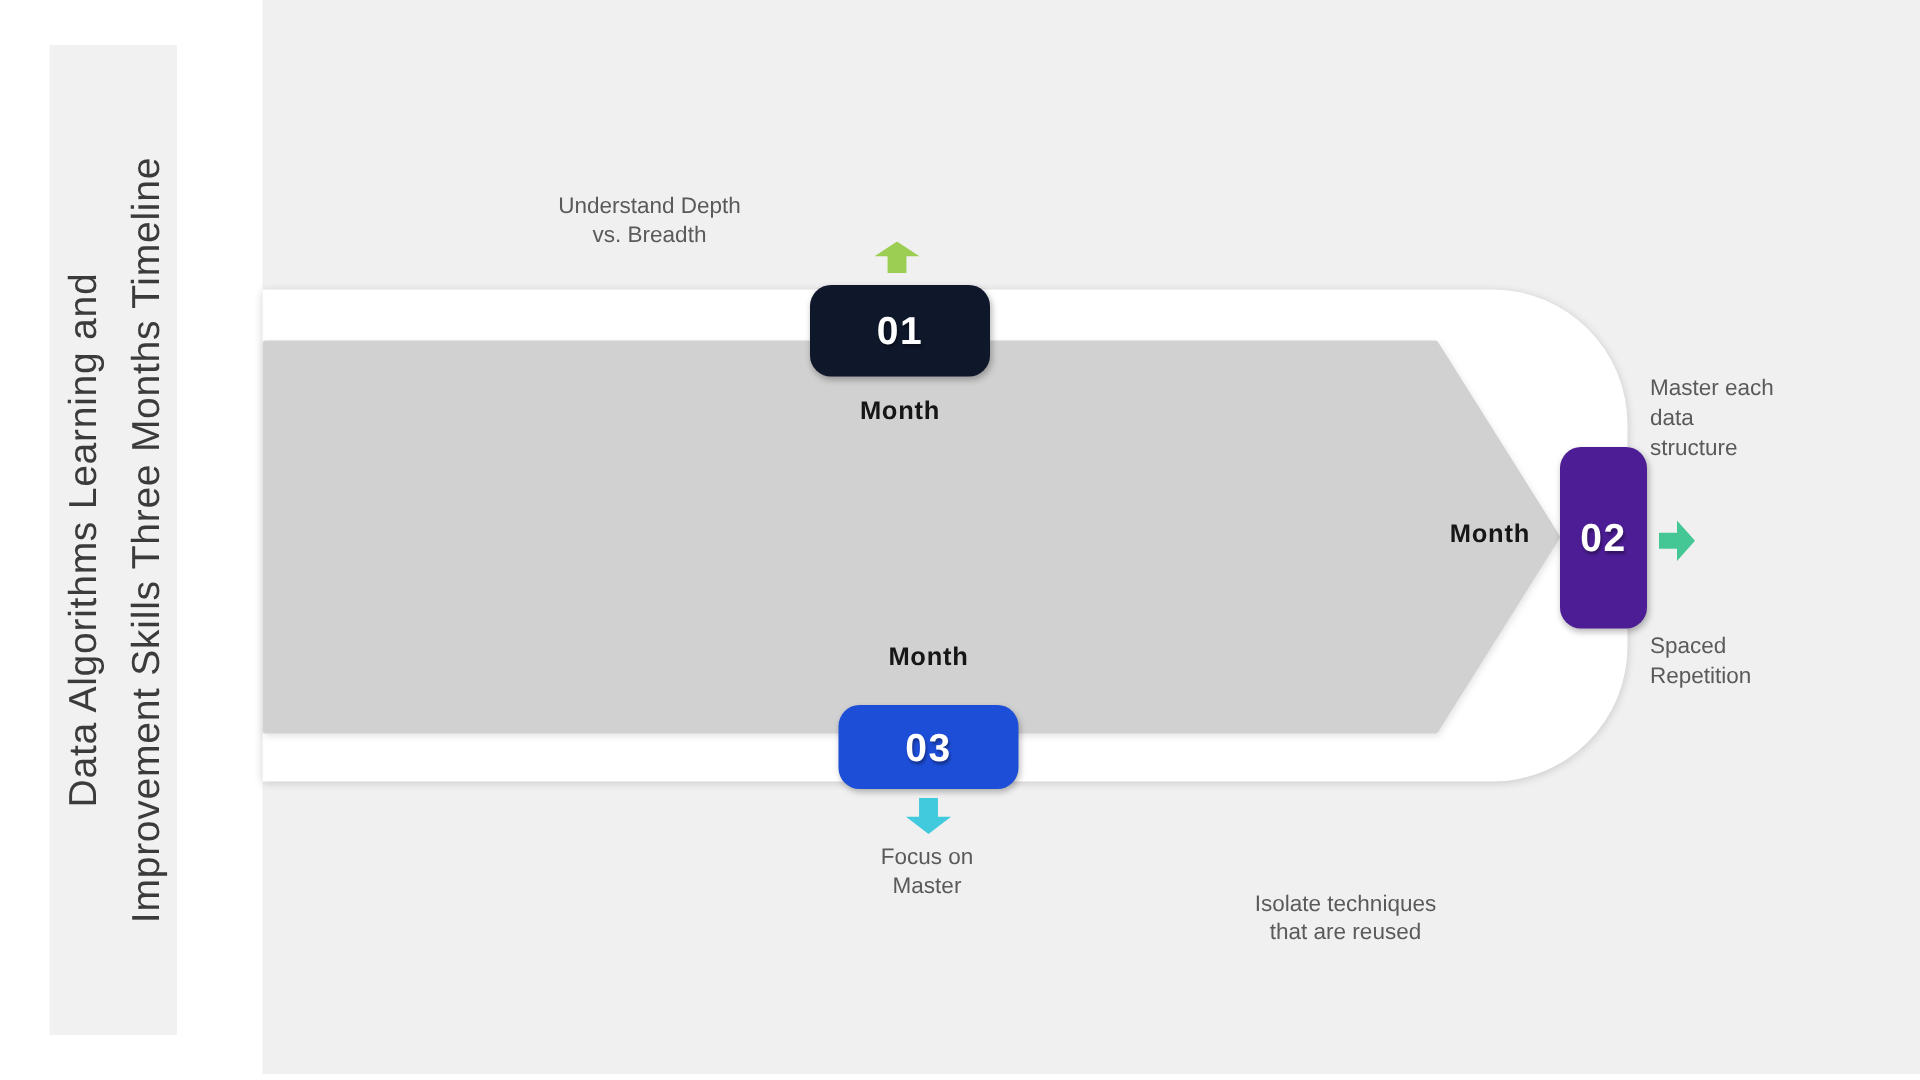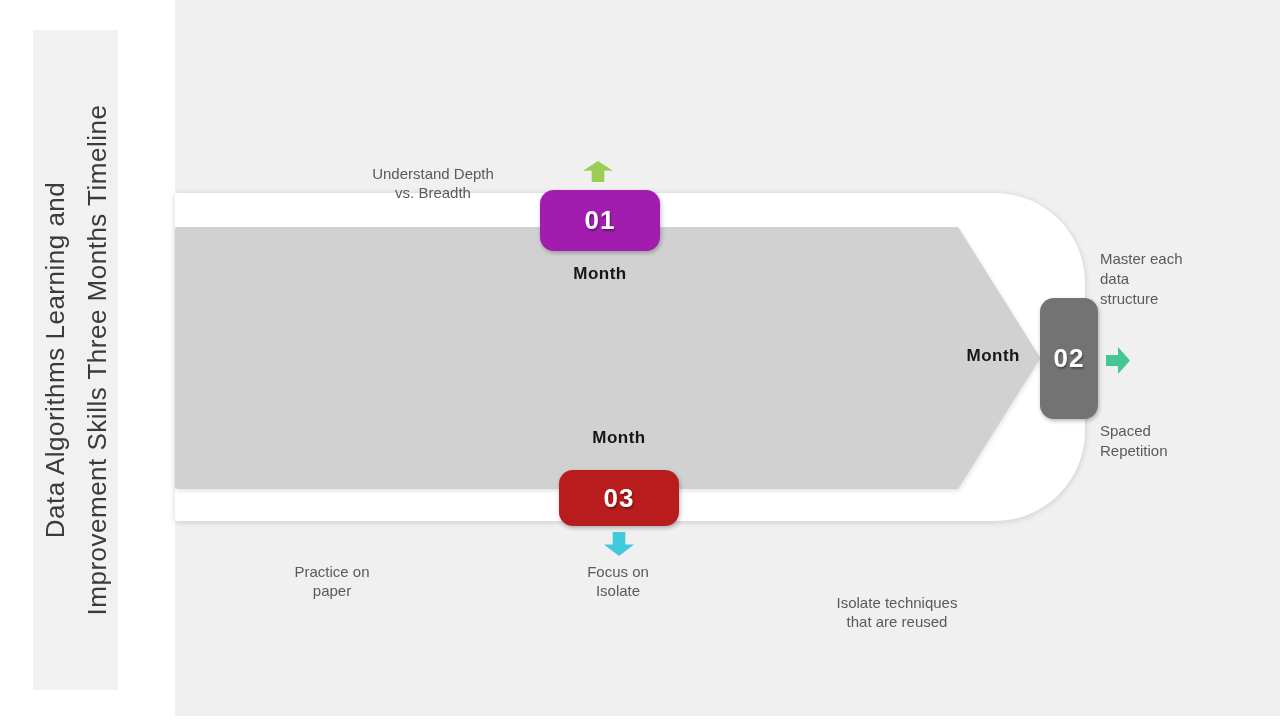--- a/index.html
+++ b/index.html
@@ -41,21 +41,21 @@
   
   .blk{position:absolute;}
   .blk-up{left:583px;top:161px;width:30px;height:21px;
     clip-path:polygon(50% 0,100% 47%,71% 47%,71% 100%,29% 100%,29% 47%,0 47%);}
   .blk-right{left:1106px;top:347px;width:24px;height:27px;
     clip-path:polygon(0 30%,50% 30%,50% 0,100% 50%,50% 100%,50% 70%,0 70%);}
   .blk-down{left:604px;top:532px;width:30px;height:24px;
     clip-path:polygon(29% 0,71% 0,71% 52%,100% 52%,50% 100%,0 52%,29% 52%);}
   
   .note{position:absolute;font-size:15px;line-height:19px;color:#5a5a5a;white-space:pre-line;}
-  .note-understand{left:348px;top:128px;width:170px;text-align:center;margin-top:36px;}
+  .note-understand{left:348px;top:128px;width:170px;text-align:center;}
   .note-start{left:668px;top:128px;width:170px;text-align:center;}
   .note-master{left:1100px;top:249px;width:150px;text-align:left;line-height:20px;}
   .note-spaced{left:1100px;top:421px;width:150px;text-align:left;line-height:20px;}
   .note-practice{left:252px;top:562px;width:160px;text-align:center;}
   .note-focus{left:538px;top:562px;width:160px;text-align:center;}
   .note-isolate{left:795px;top:593px;width:204px;text-align:center;}
 </style>
 </head>
 <body>
 
@@ -70,43 +70,41 @@
 
   <div class="content-panel" style="background-color: rgb(240, 240, 240);"></div>
 
   <div class="white-band" style="background-color: rgb(255, 255, 255);"></div>
 
   <svg class="arrow-svg" viewBox="0 0 870 272" xmlns="http://www.w3.org/2000/svg">
     <polygon points="2,7 782,7 863,136 782,265 2,265" stroke-width="4" stroke-linejoin="round" fill="#d1d1d1" stroke="#d1d1d1"></polygon>
   </svg>
 
   <div class="blk blk-up" style="background-color: rgb(155, 206, 82);"></div>
-  <div class="badge badge-01" style="background-color: #a21caf; text-align: center;">
+  <div class="badge badge-01" style="background-color: #0f172a; text-align: center;">
     <span>01</span>
   </div>
   <div class="month-label month-1">Month</div>
   <div class="note note-understand">Understand Depth
 vs. Breadth</div>
 
-  <div class="badge badge-02" style="background-color: #737373;">
+  <div class="badge badge-02" style="background-color: #4c1d95;">
     <span>02</span>
   </div>
   <div class="month-label month-2">Month</div>
   <div class="blk blk-right" style="background-color: rgb(69, 199, 149);"></div>
   <div class="note note-spaced">Spaced
 Repetition</div>
   <div class="note note-master">Master each
 data
 structure</div>
 
-  <div class="badge badge-03" style="background-color: #b91c1c;">
+  <div class="badge badge-03" style="background-color: #1d4ed8;">
     <span>03</span>
   </div>
   <div class="month-label month-3">Month</div>
   <div class="blk blk-down" style="background-color: rgb(65, 201, 222);"></div>
-  <div class="note note-practice">Practice on
-paper</div>
   <div class="note note-focus">Focus on
-Isolate</div>
+Master</div>
   <div class="note note-isolate">Isolate techniques
 that are reused</div>
 
 </div>
 
 </body></html>

